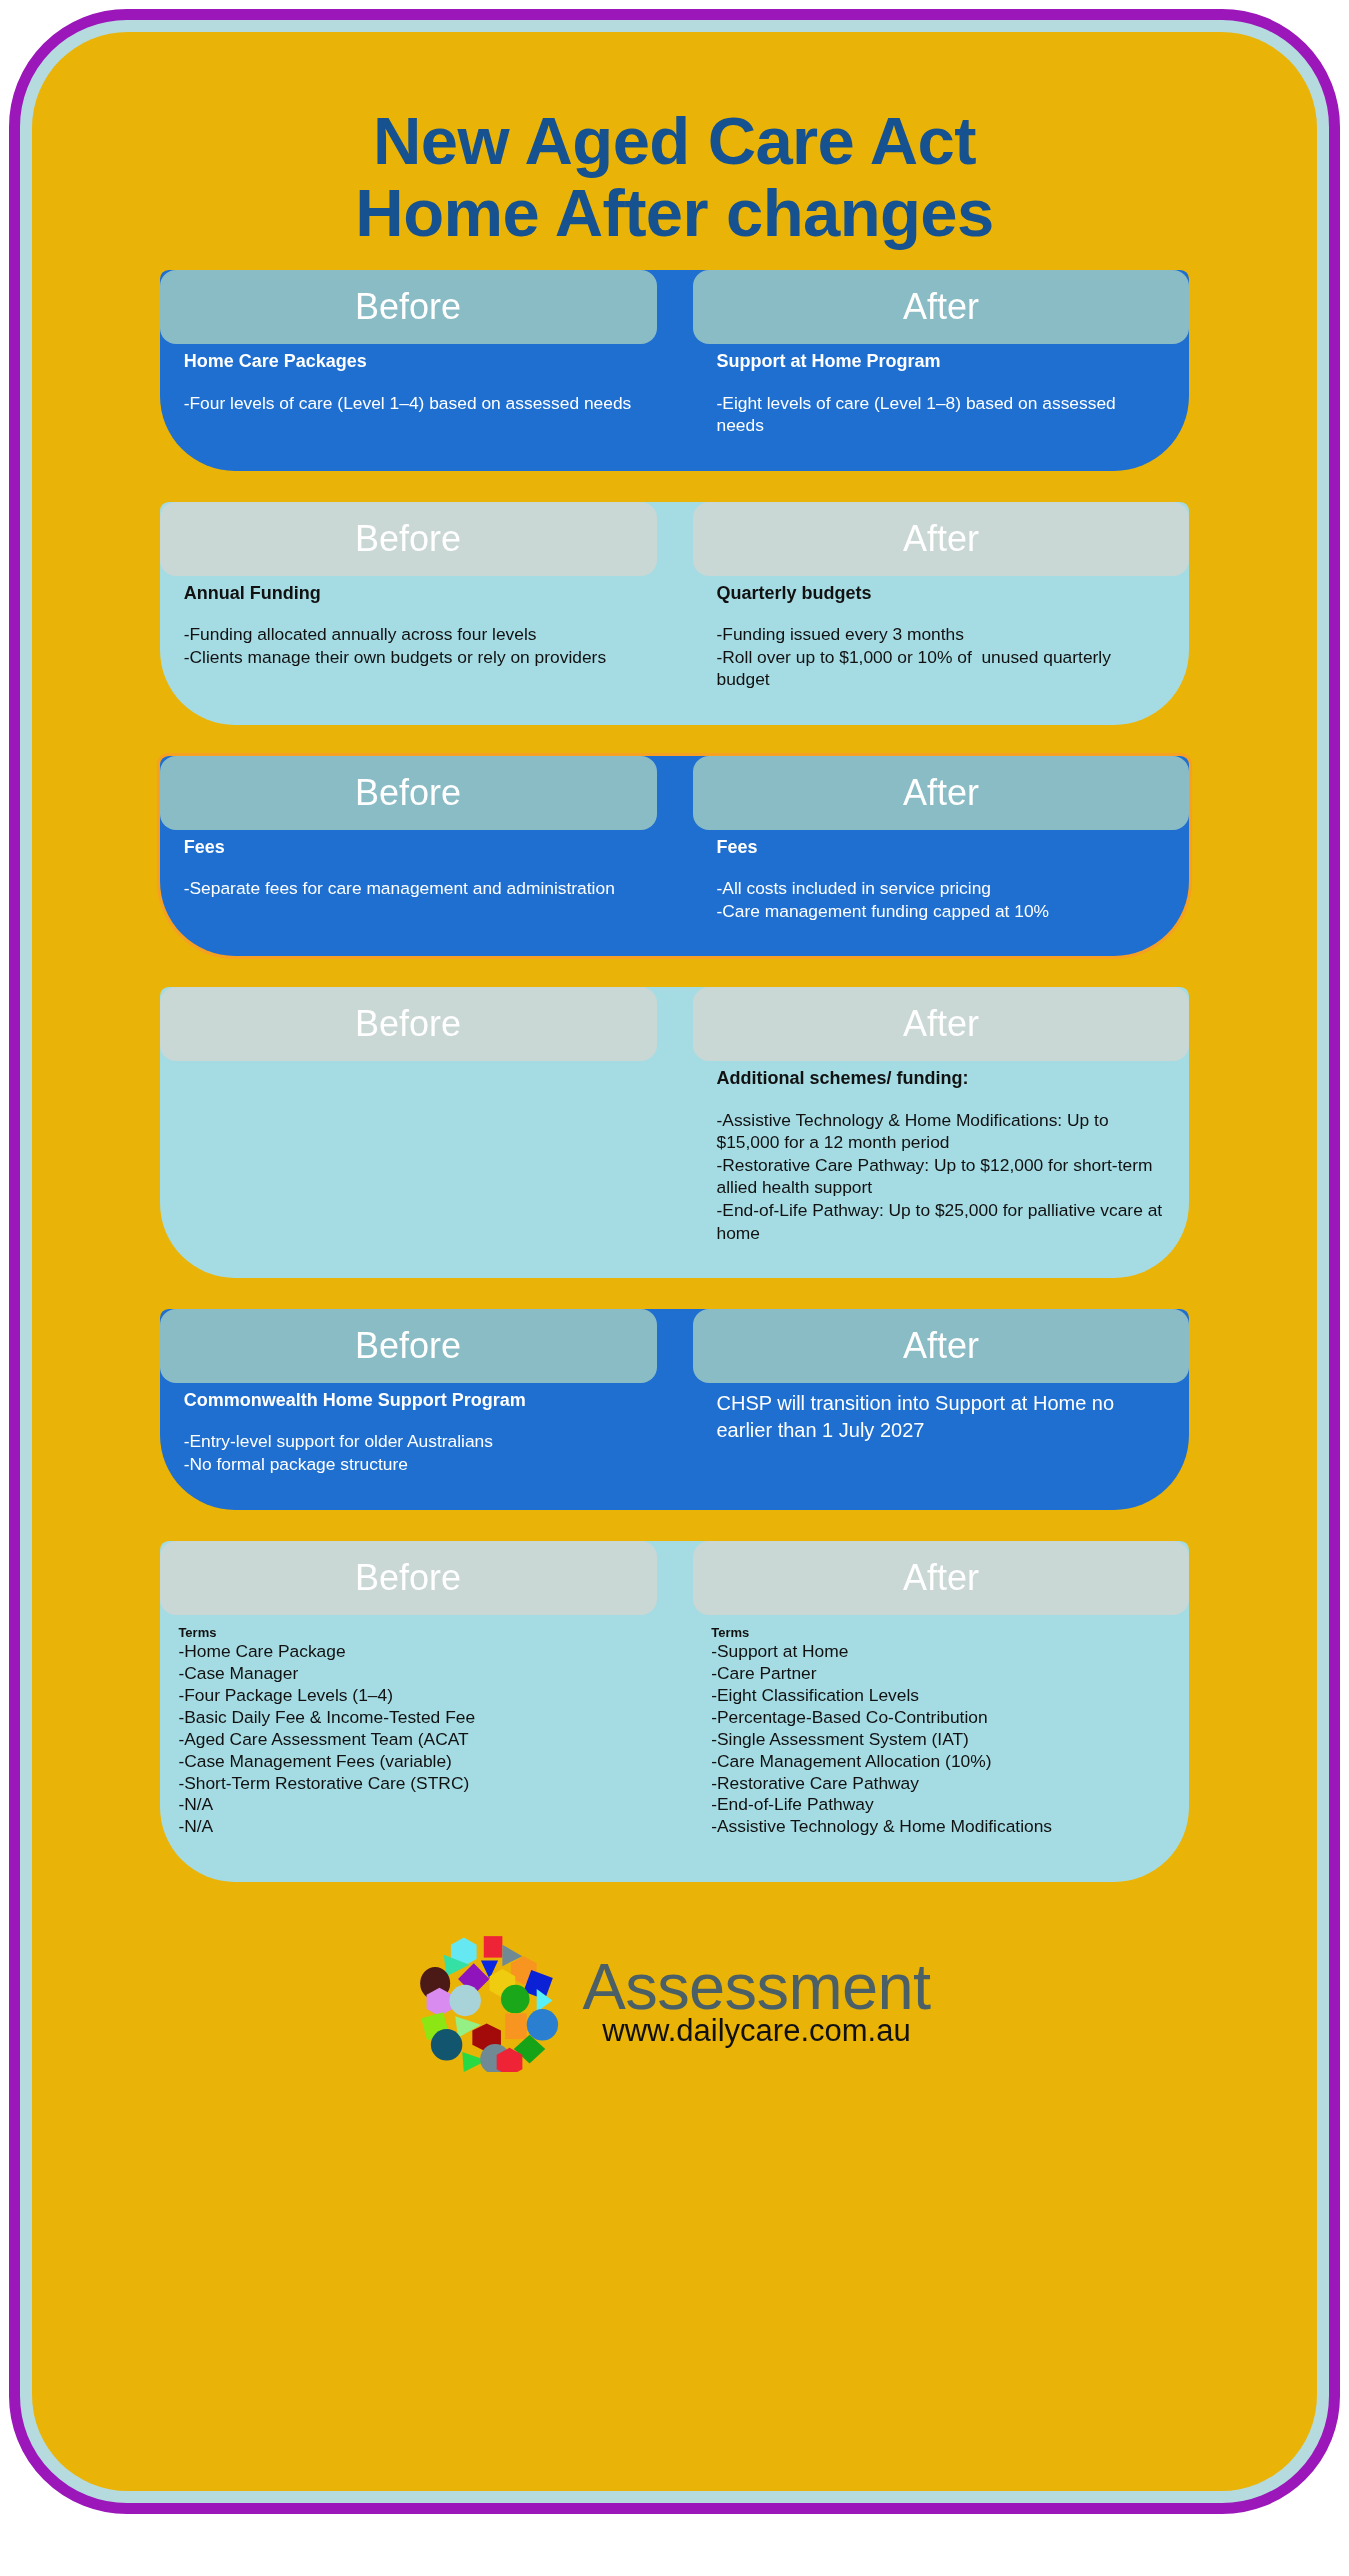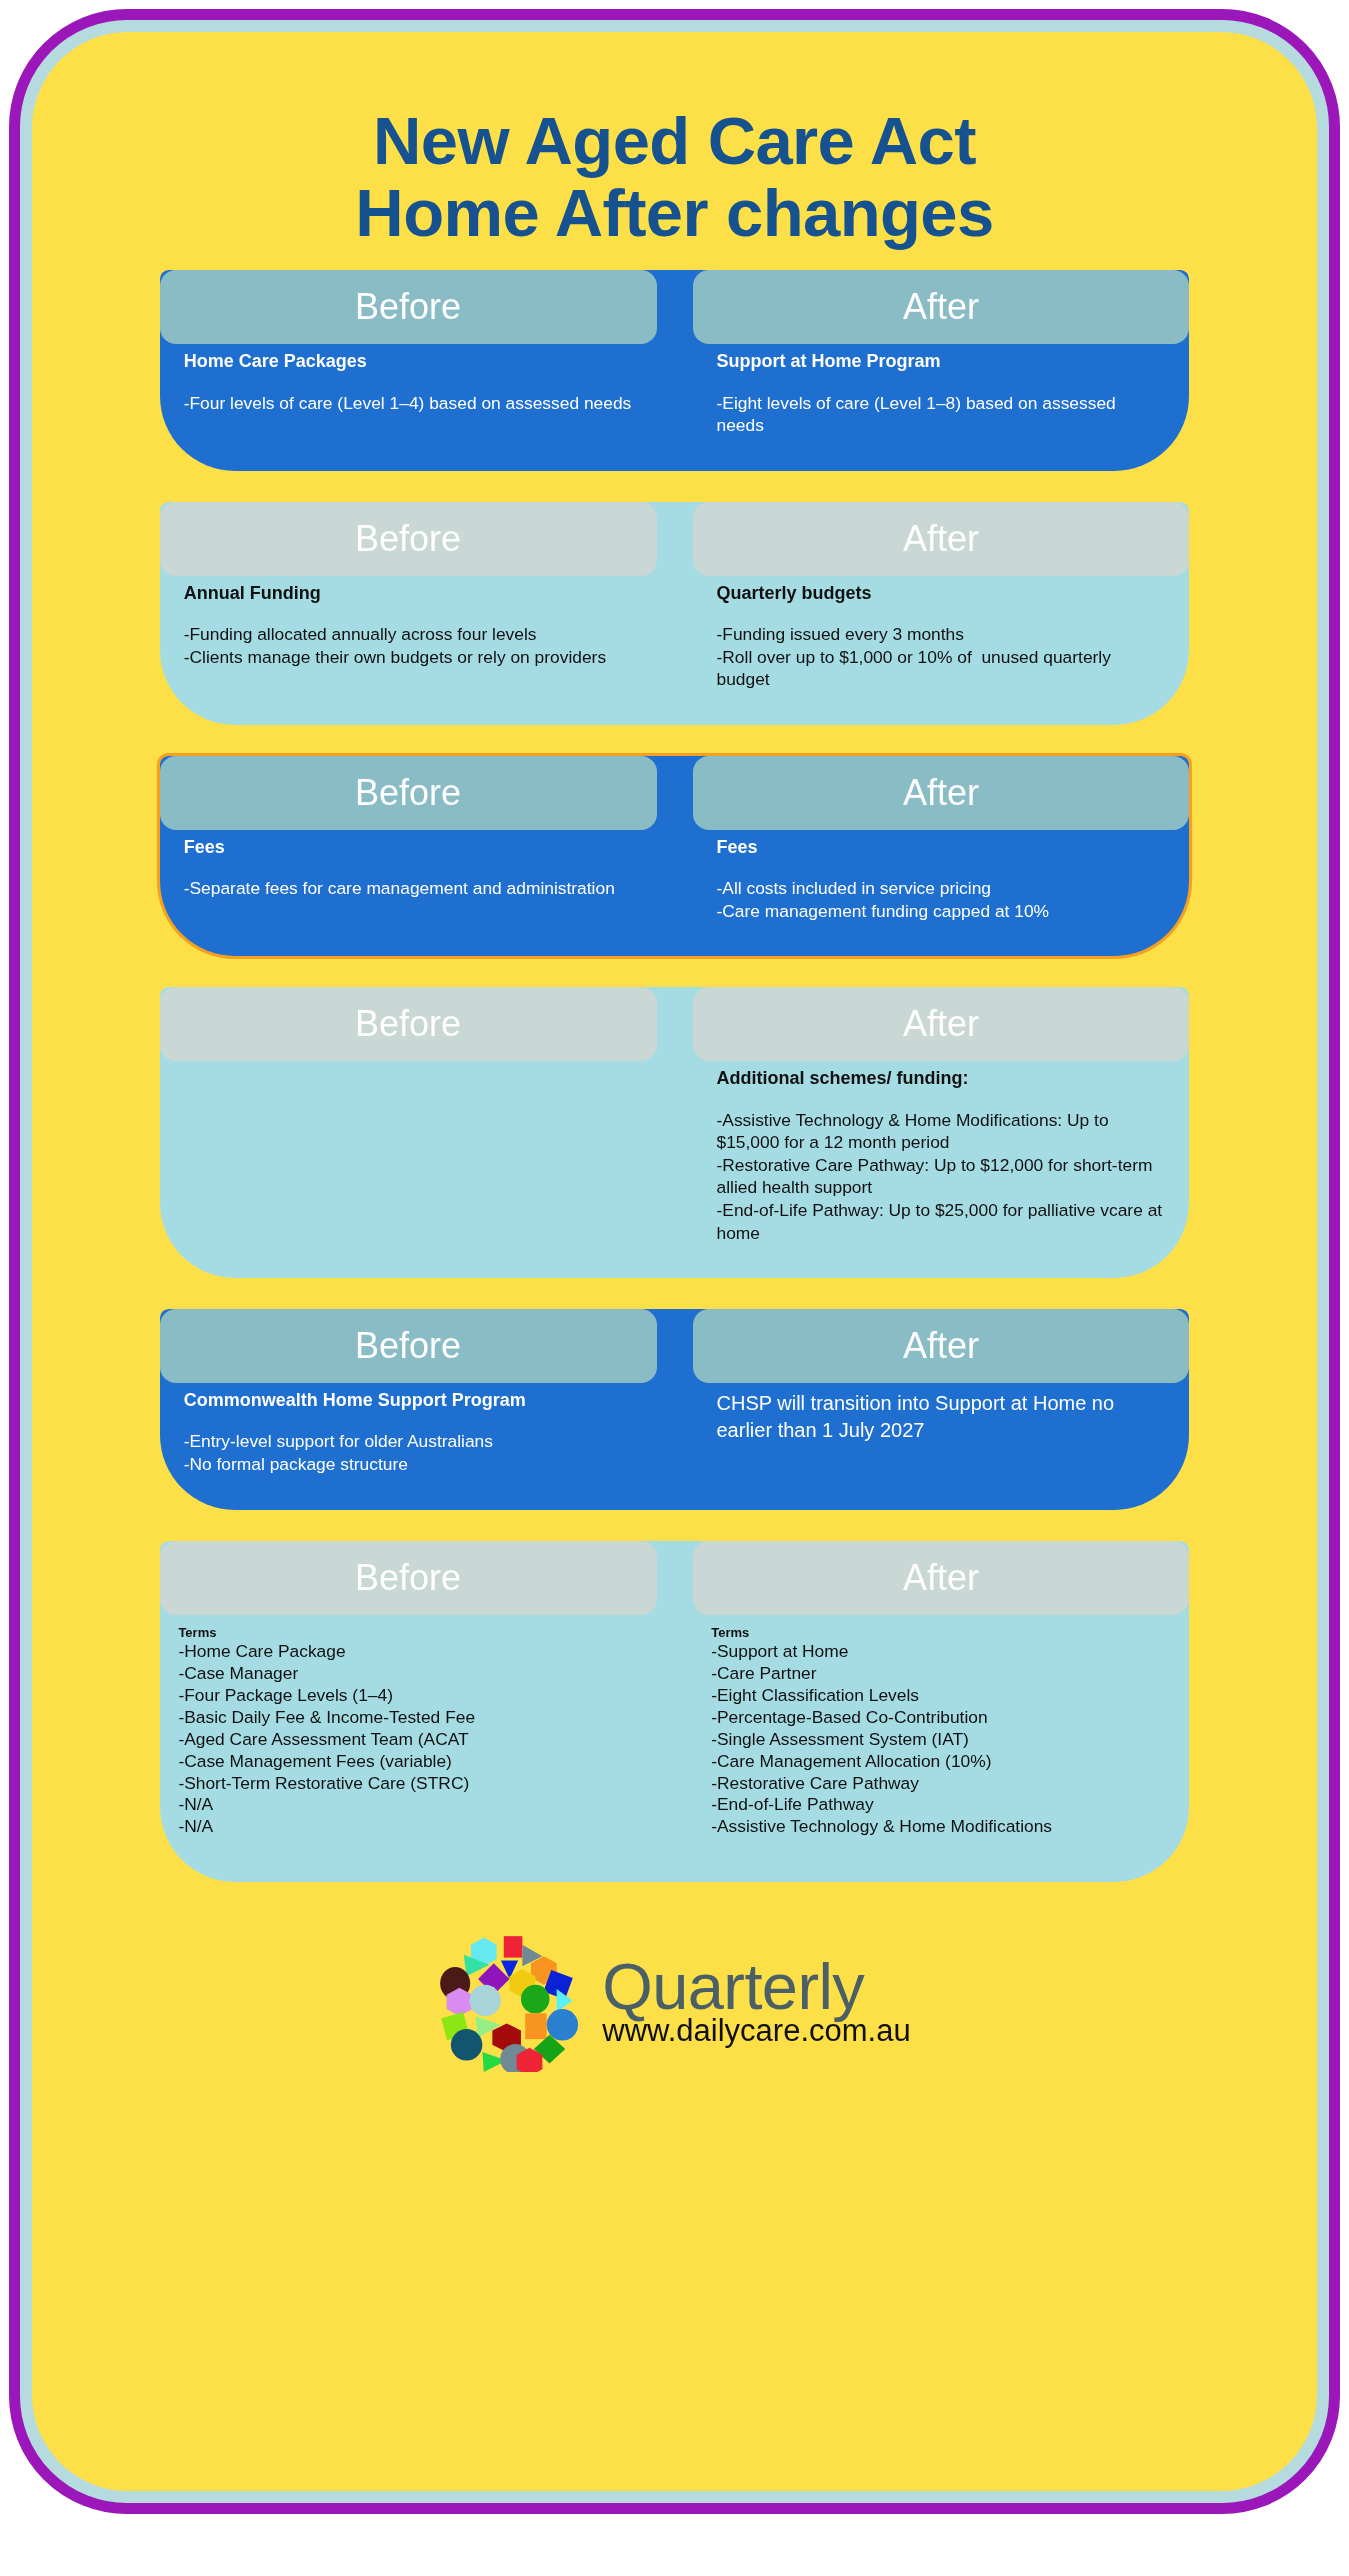--- a/index.html
+++ b/index.html
@@ -21,21 +21,21 @@
   .frame-inner{
     position:absolute;
     left:0; top:0; right:0; bottom:0;
     border:12.5px solid #b5dbdf;
     border-radius:107px;
     background:#b5dbdf;
   }
   .page{
     position:absolute;
     left:0; top:0; right:0; bottom:0;
-    background:#fde047;
+    background:#eab308;
     border-radius:96px;
     overflow:hidden;
   }
 
   
   .title{
     text-align:center;
     color:#16528f;
     font-weight:bold;
     font-size:67px;
@@ -331,21 +331,21 @@
           <rect x="122" y="118" width="30" height="36" fill="#f89520"></rect>
           <circle cx="174" cy="134" r="22" fill="#2a7fd1"></circle>
           <circle cx="40" cy="162" r="22" fill="#11556e"></circle>
           <polygon points="96,132 116,142 116,162 96,172 76,162 76,142" fill="#a30b0b"></polygon>
           <polygon points="156,148 178,168 156,188 134,168" fill="#17a317"></polygon>
           <polygon points="62,172 96,184 64,200" fill="#27d943"></polygon>
           <circle cx="108" cy="182" r="21" fill="#6f8a95"></circle>
           <polygon points="128,166 146,176 146,196 128,206 110,196 110,176" fill="#ee2436"></polygon>
         </svg>
         <div class="brand">
-          <div class="brand-name">Quarterly</div>
+          <div class="brand-name">Assessment</div>
           <div class="brand-url">www.dailycare.com.au</div>
         </div>
       </div>
 
     </div>
   </div>
 </div>
 
 
 </body></html>

